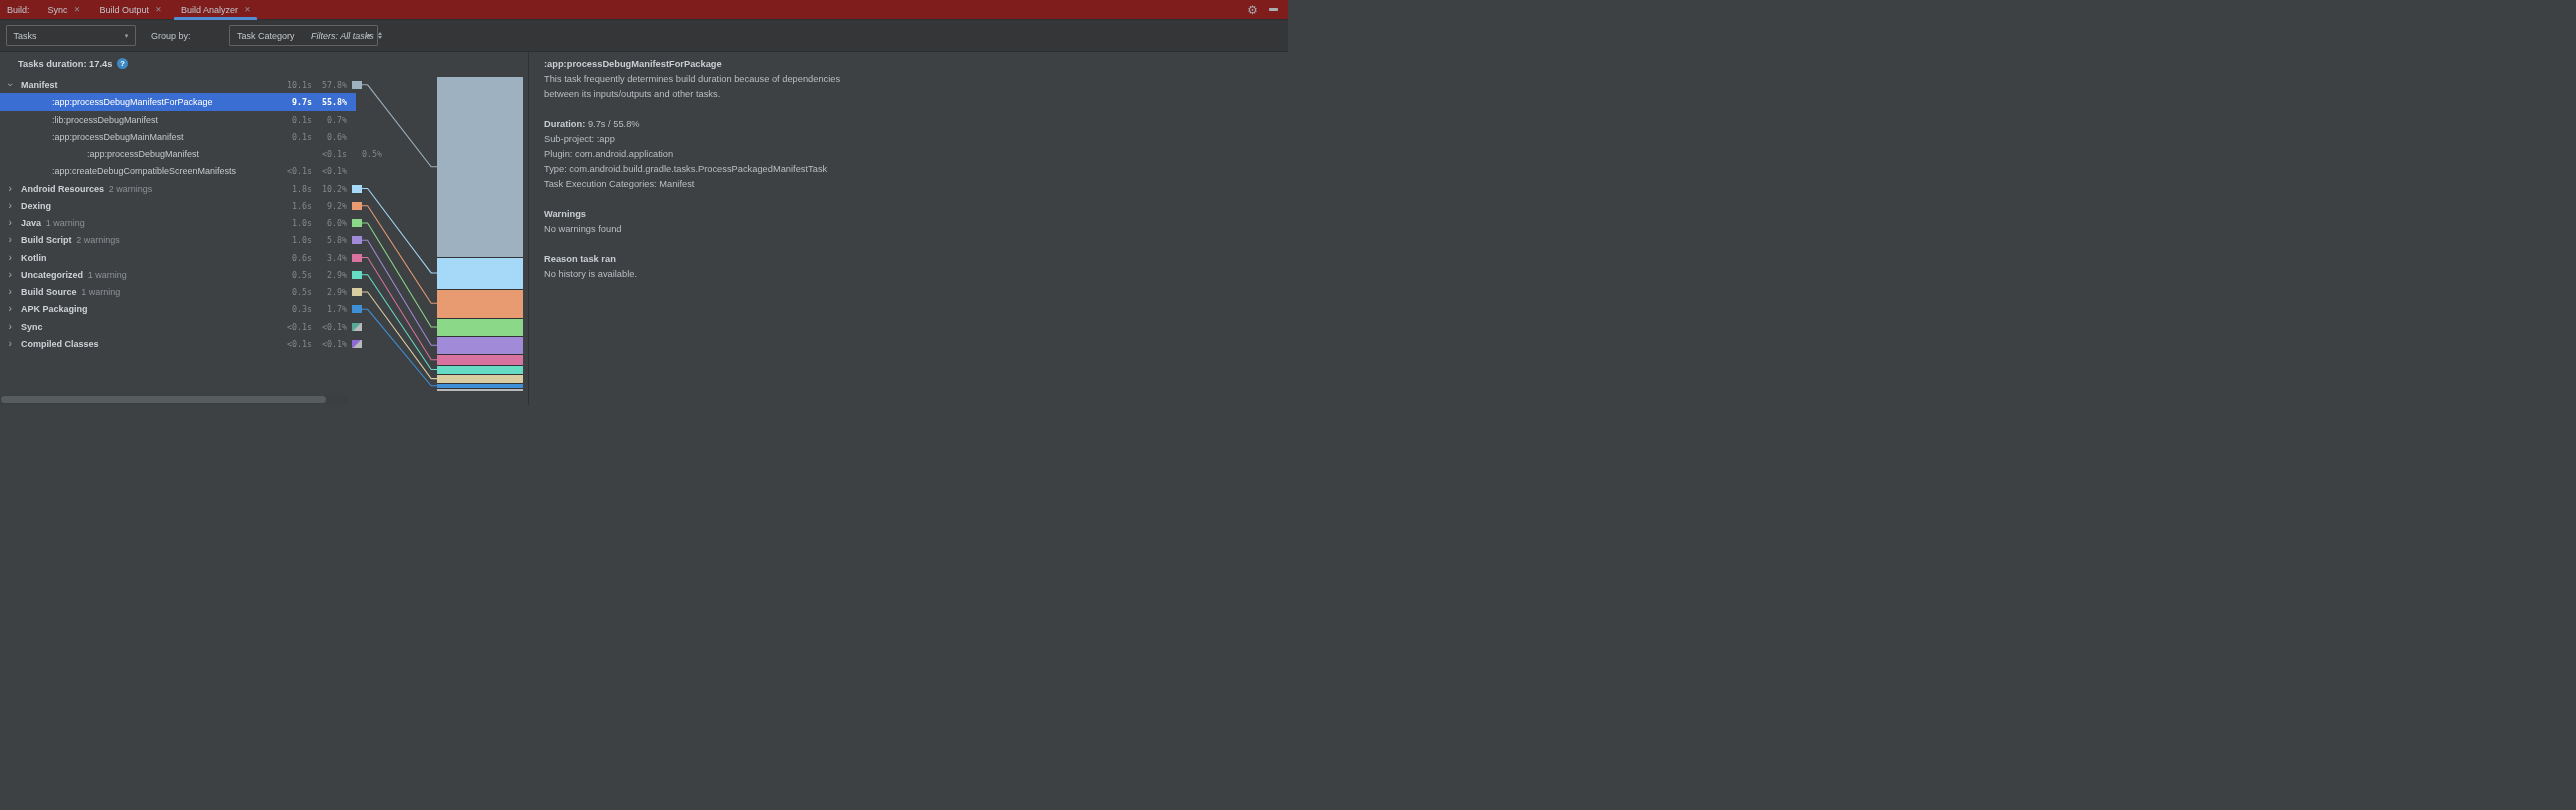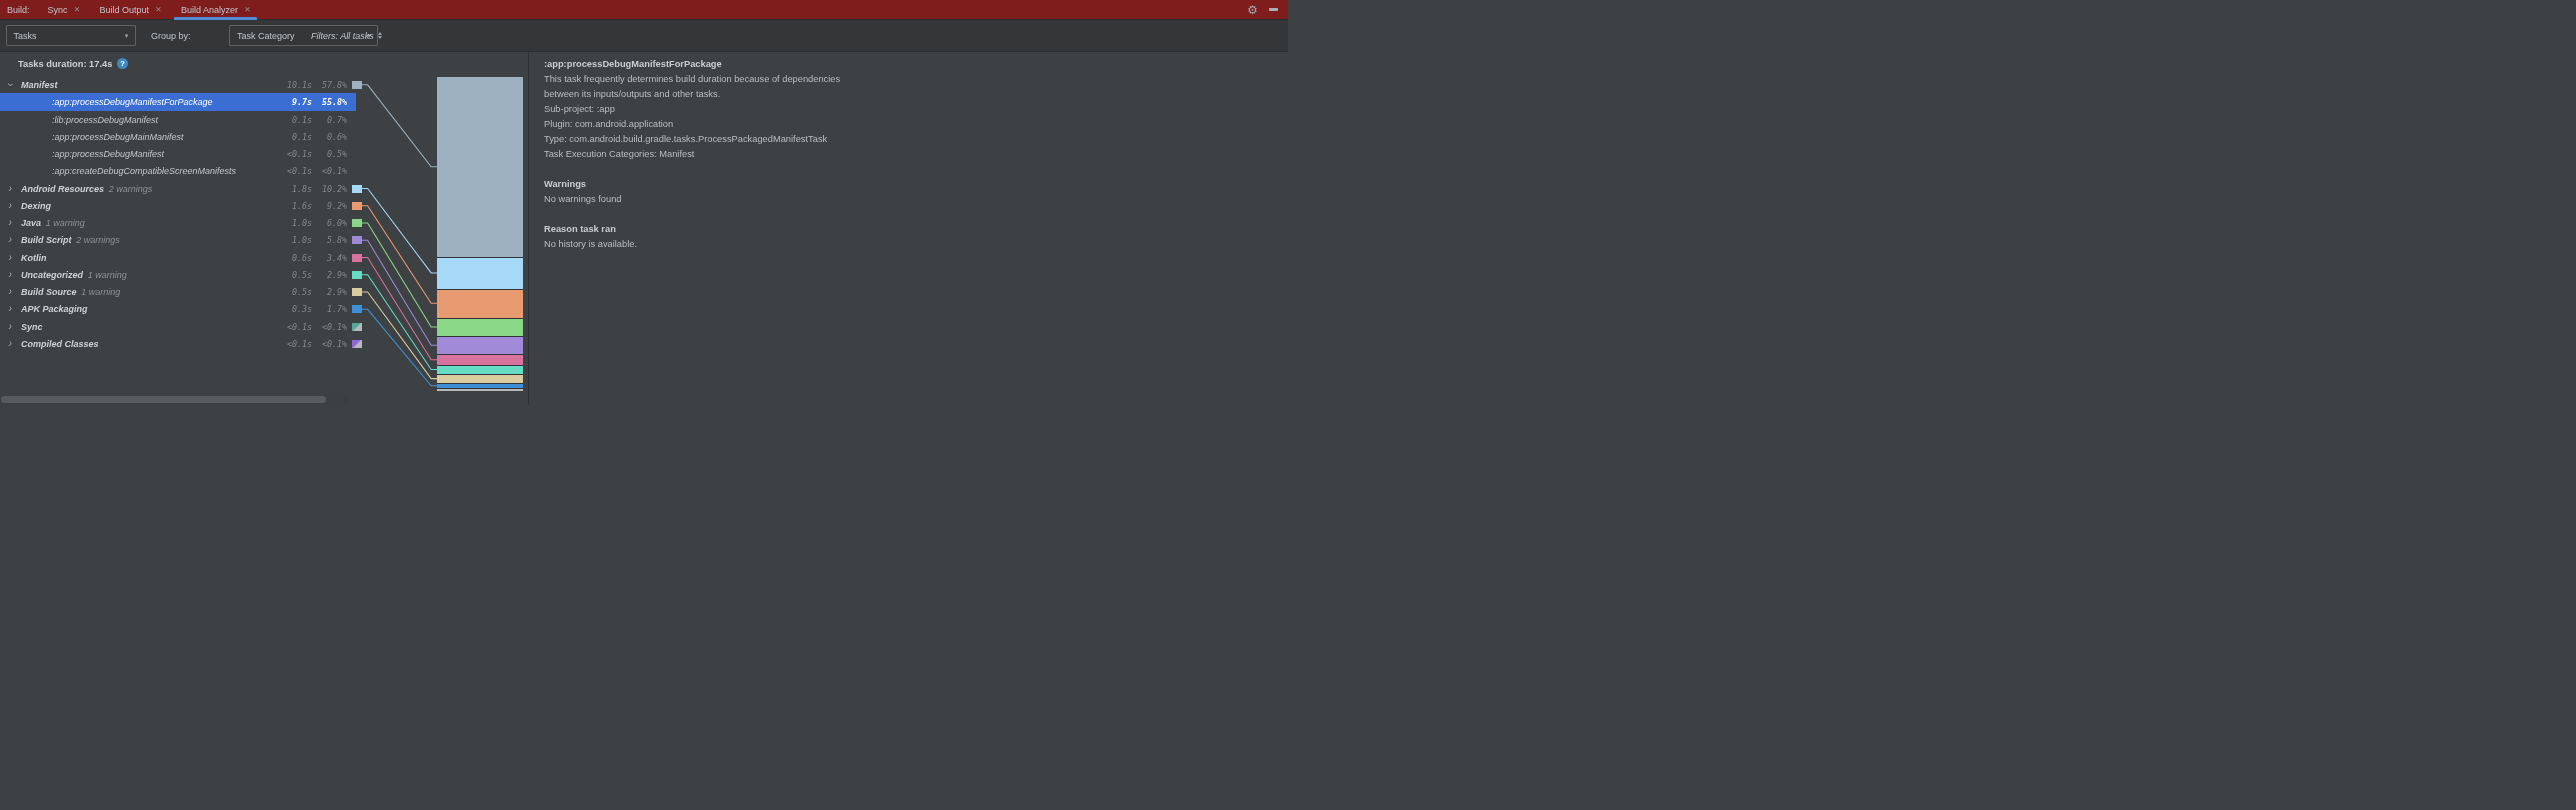--- a/index.html
+++ b/index.html
@@ -54,21 +54,21 @@
   .vdivider { position:absolute; top:0; bottom:0; left:528px; width:1.4px; background:#2f3133; }
 
   .left-panel { position:absolute; top:0; left:0; width:528px; height:353px; }
   .duration-header { position:absolute; left:18px; top:4.1px; height:15px;
     display:flex; align-items:center; font-size:9.3px; font-weight:bold; color:#ccd1d6; }
   .help-icon { margin-left:4.8px; width:11px; height:11px; border-radius:50%;
     background:#3f8ac5; color:#fff; font-size:7.6px; font-weight:bold;
     display:inline-flex; align-items:center; justify-content:center; }
 
   .tree { position:absolute; top:24px; left:0; width:528px; }
-  .tree-row { position:absolute; left:0; width:528px; height:17.3px;font-style:italic; }
+  .tree-row { position:absolute; left:0; width:528px; height:17.3px; }
   .tree-row .sel-bg { position:absolute; left:0; top:0; width:356px; height:17.3px; background:#3a6ed3; }
   .tree-row .chevron { position:absolute; left:5.5px; top:0; height:17.3px; width:9.7px;
     color:#a6acb2; font-size:10.4px; display:flex; align-items:center; justify-content:center; }
   .tree-row .chevron.expanded { transform:rotate(90deg); }
   .tree-row .lbl { position:absolute; top:0; height:17.3px; display:flex; align-items:center;
     font-size:9px; white-space:nowrap; overflow:hidden; }
   .tree-row .lbl .cat { font-weight:600; color:#cdd2d6; }
   .tree-row .lbl .task { color:#c3c8cc; }
   .tree-row .lbl .suffix { color:#8d9297; margin-left:4.8px; font-weight:normal; }
   .tree-row .val { position:absolute; top:0; height:17.3px; display:flex; align-items:center;
@@ -186,21 +186,21 @@
             <span class="val time">0.1s</span>
             <span class="val pct">0.7%</span>
           </div>
           <div class="tree-row" style="top: 52px;">
             <span class="lbl" style="left: 52px; width: 229px;">
               <span class="task">:app:processDebugMainManifest</span>
             </span>
             <span class="val time">0.1s</span>
             <span class="val pct">0.6%</span>
           </div>
-          <div class="tree-row" style="top: 69px;">
+          <div class="tree-row" style="top: 69px; margin-left: 35px;">
             <span class="lbl" style="left: 52px; width: 229px;">
               <span class="task">:app:processDebugManifest</span>
             </span>
             <span class="val time">&lt;0.1s</span>
             <span class="val pct">0.5%</span>
           </div>
           <div class="tree-row" style="top: 86px;">
             <span class="lbl" style="left: 52px; width: 229px;">
               <span class="task">:app:createDebugCompatibleScreenManifests</span>
             </span>
@@ -321,20 +321,23 @@
         <div class="hscroll-thumb"></div>
       </div>
     </div>
 
     <div class="vdivider"></div>
 
     <div class="right-panel">
       <div class="rp-title">:app:processDebugManifestForPackage</div>
       <div class="rp-desc">This task frequently determines build duration because of dependencies
 between its inputs/outputs and other tasks.</div>
+      <div class="rp-section">
+        <span class="rp-bold">Duration:</span><span> 9.7s / 55.8%</span>
+      </div>
       <div>Sub-project: :app</div>
       <div>Plugin: com.android.application</div>
       <div>Type: com.android.build.gradle.tasks.ProcessPackagedManifestTask</div>
       <div>Task Execution Categories: Manifest</div>
       <div class="rp-section rp-bold">Warnings</div>
       <div>No warnings found</div>
       <div class="rp-section rp-bold">Reason task ran</div>
       <div>No history is available.</div>
     </div>
   </div>

